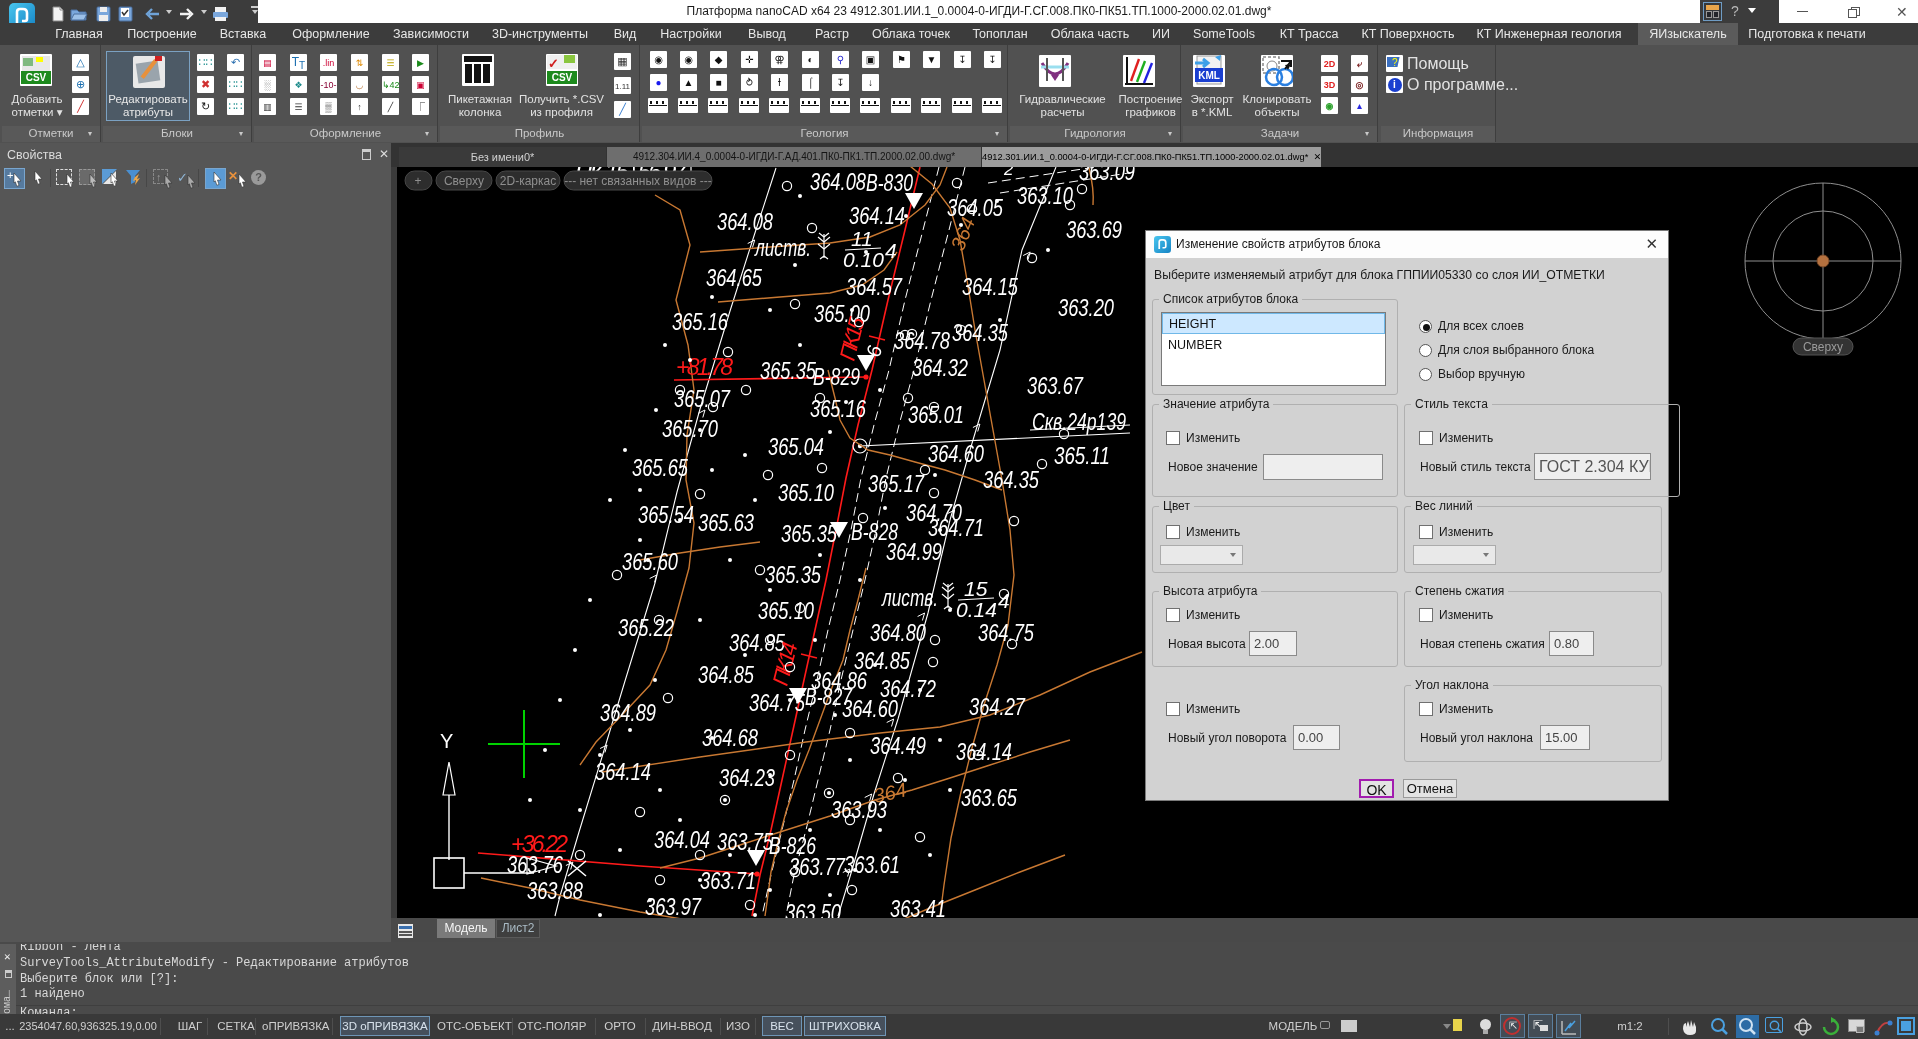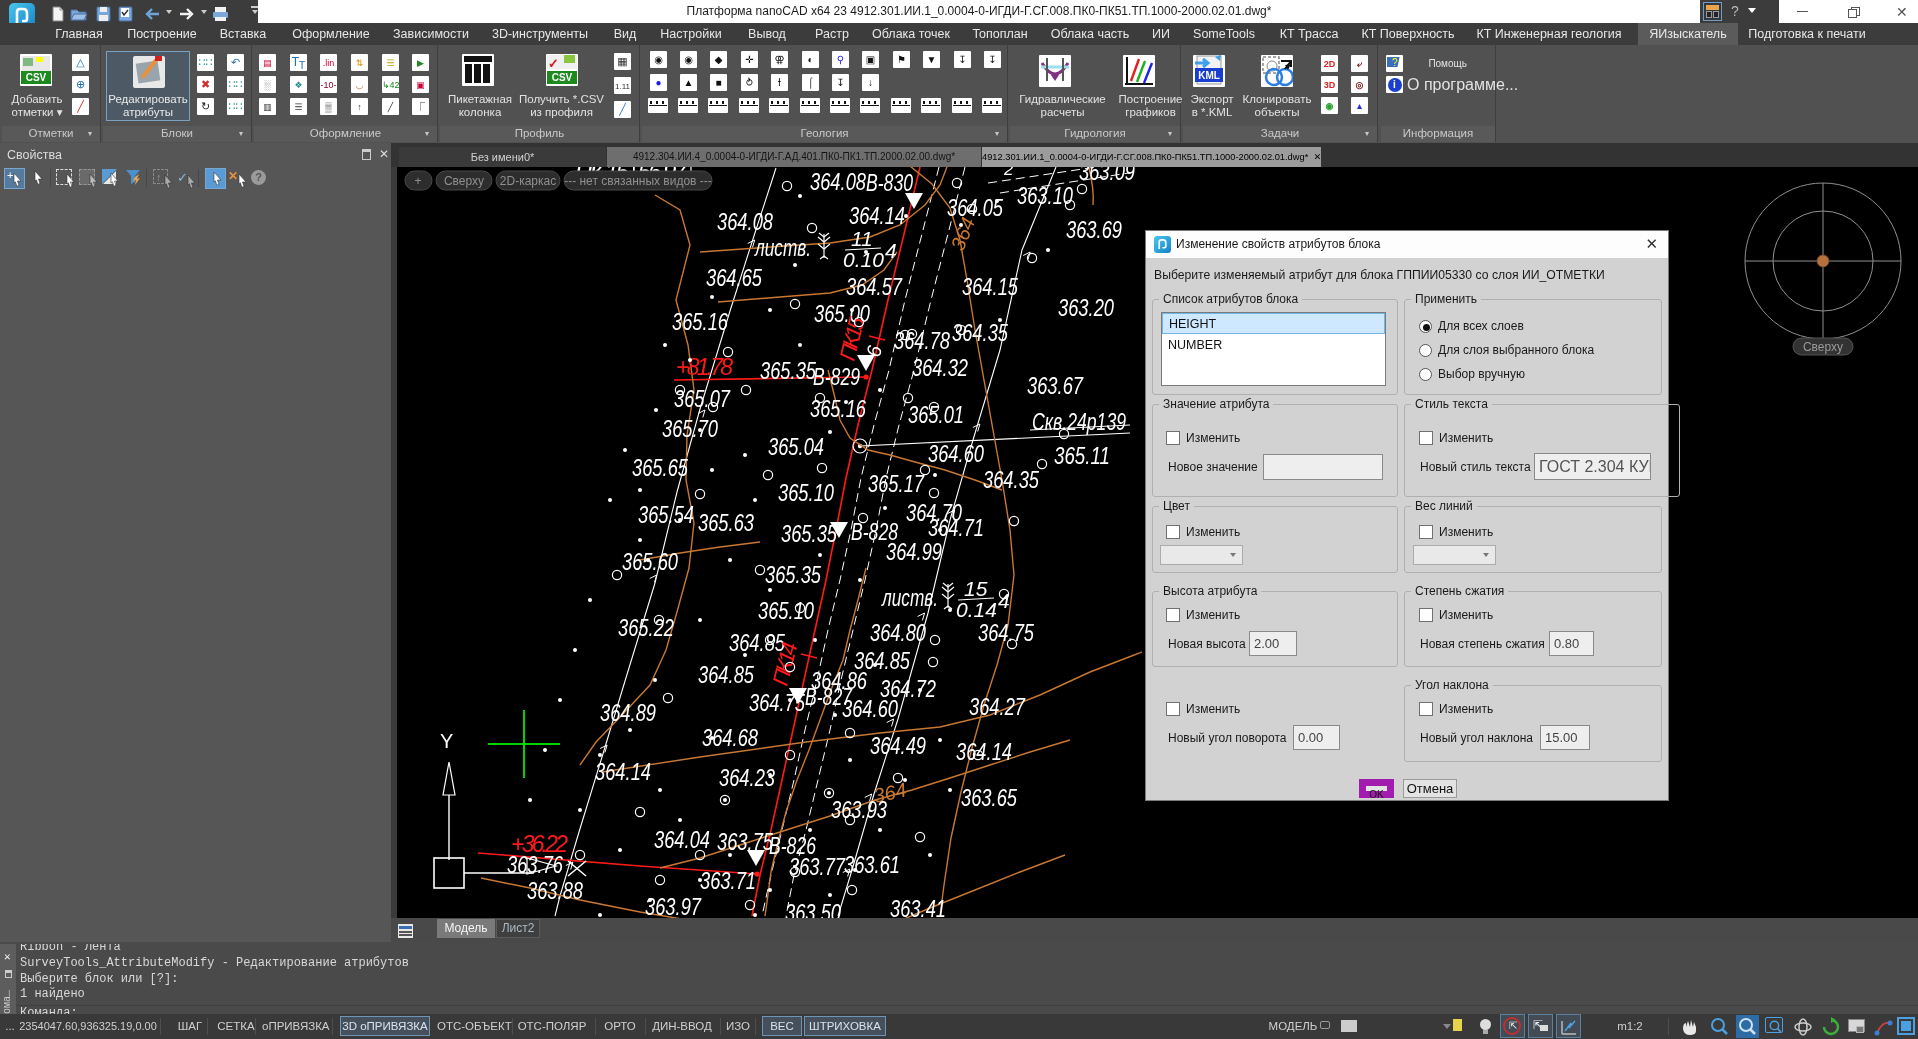--- a/index.html
+++ b/index.html
@@ -343,21 +343,21 @@
       <div class="ic17" style="left:168px;top:31px;width:17px;background:#fff;color:#7a2020"><span style="font-size:9px;font-weight:bold">◎</span></div>
       <div class="ic17" style="left:138px;top:52px;width:17px;background:#fff;color:#2aa02a"><span style="font-size:9px;font-weight:bold">◉</span></div>
       <div class="ic17" style="left:168px;top:52px;width:17px;background:#fff;color:#2a2ae0"><span style="font-size:9px;font-weight:bold">▴</span></div>
     </div>
     <div class="rgroup" style="left:1381px;width:115px">
       <div class="rcap">Информация</div>
       <div class="ic17" style="left:5px;top:10px;width:17px;background:#fff;color:#111"><svg width="15" height="13">
           <rect x="0" y="2" width="13" height="10" fill="#3a6fc0" transform="skewX(-12)"></rect>
           <text x="5" y="11" font-size="10" fill="#ff0">?</text>
         </svg></div>
-      <div class="blab" style="left:26px;top:13px;width:60px;text-align:right;font-size:10px">Помощь</div>
+      <div class="blab" style="left:26px;top:13px;width:60px;text-align:center;font-size:16px">Помощь</div>
       <div class="ic17" style="left:5px;top:31px;width:17px;background:#fff;color:#111"><span style="color:#fff;background:#1a3fd0;border-radius:7px;display:inline-block;width:14px;height:14px;line-height:14px;font-size:10px;font-weight:bold;margin-top:1px">i</span></div>
       <div class="blab" style="left:26px;top:34px;width:95px;text-align:left;font-size:16px">О программе...</div>
     </div>
   </div>
 <div id="props">
     <div class="abs" style="left:7px;top:5px;color:#dcdcdc;font-size:12.5px">Свойства</div>
     <div class="abs" style="left:362px;top:6px;width:9px;height:11px;border:1px solid #ccc;border-top:3px solid #ccc"></div>
     <div class="abs" style="left:379px;top:4px;color:#ddd;font-size:12px">✕</div>
     <div class="abs" style="left:4px;top:25px;width:21px;height:21px;background:#567a9e;border:1px solid #79a6cf">
       <span style="position:absolute;left:2px;top:0px;color:#fff;font-size:11px">+</span>
@@ -837,23 +837,20 @@
       <div class="abs" style="right:10px;top:4px;font-size:15px;color:#333">✕</div>
     </div>
     <div class="abs" style="left:8px;top:37px;font-size:12.2px;color:#1a1a1a">Выберите изменяемый атрибут для блока ГППИИ05330 со слоя ИИ_ОТМЕТКИ</div>
     <div class="gb" style="left:6px;top:68px;width:246px;height:96px">
       <span>Список атрибутов блока</span>
     </div>
     <div class="abs" style="left:15px;top:81px;width:225px;height:74px;background:#fff;border:1px solid #7a7a7a">
       <div style="position:absolute;left:0px;top:0px;width:223px;height:21px;background:#cde8ff;border:1px solid #70b8e8;font-size:12.5px;color:#111;line-height:20px;padding-left:6px">HEIGHT</div>
       <div style="position:absolute;left:0px;top:22px;width:223px;height:20px;font-size:12.5px;color:#111;line-height:20px;padding-left:6px">NUMBER</div>
     </div>
-    <div class="gb" style="left:258px;top:68px;width:258px;height:96px">
-      <span>Применить</span>
-    </div>
     <div class="abs" style="left:273px;top:89px;width:13px;height:13px;border:1px solid #555;border-radius:8px;background:#fff">
       <div style="position:absolute;left:3px;top:3px;width:7px;height:7px;border-radius:4px;background:#111"></div>
     </div>
     <div class="cbl" style="left:292px;top:88px">Для всех слоев</div>
     <div class="abs" style="left:273px;top:113px;width:13px;height:13px;border:1px solid #555;border-radius:8px;background:#fff"></div>
     <div class="cbl" style="left:292px;top:112px">Для слоя выбранного блока</div>
     <div class="abs" style="left:273px;top:137px;width:13px;height:13px;border:1px solid #555;border-radius:8px;background:#fff"></div>
     <div class="cbl" style="left:292px;top:136px">Выбор вручную</div>
     <div class="gb" style="left:6px;top:173px;width:246px;height:93px">
       <span>Значение атрибута</span>
@@ -903,14 +900,14 @@
     <div class="cbl" style="left:40px;top:471px">Изменить</div>
     <div class="cbl" style="left:22px;top:500px">Новый угол поворота</div>
     <div class="inp" style="left:147px;top:494px;width:47px;height:25px;line-height:23px">0.00</div>
     <div class="gb" style="left:258px;top:454px;width:258px;height:77px">
       <span>Угол наклона</span>
     </div>
     <div class="cb" style="left:273px;top:471px"></div>
     <div class="cbl" style="left:293px;top:471px">Изменить</div>
     <div class="cbl" style="left:274px;top:500px">Новый угол наклона</div>
     <div class="inp" style="left:394px;top:494px;width:50px;height:25px;line-height:23px">15.00</div>
-    <div class="abs" style="left:213px;top:548px;width:35px;height:19px;background:#e3e3e3;border:7px solid #a21caf;font-size:10px;text-align:center;line-height:18px;color:#111">OK</div>
+    <div class="abs" style="left:213px;top:548px;width:35px;height:19px;background:#e3e3e3;border:2px solid #a21caf;font-size:14px;text-align:center;line-height:18px;color:#111">OK</div>
     <div class="abs" style="left:257px;top:548px;width:54px;height:19px;background:#e3e3e3;border:1px solid #9a9a9a;font-size:13px;text-align:center;line-height:18px;color:#111">Отмена</div>
   </div>
 </body></html>

